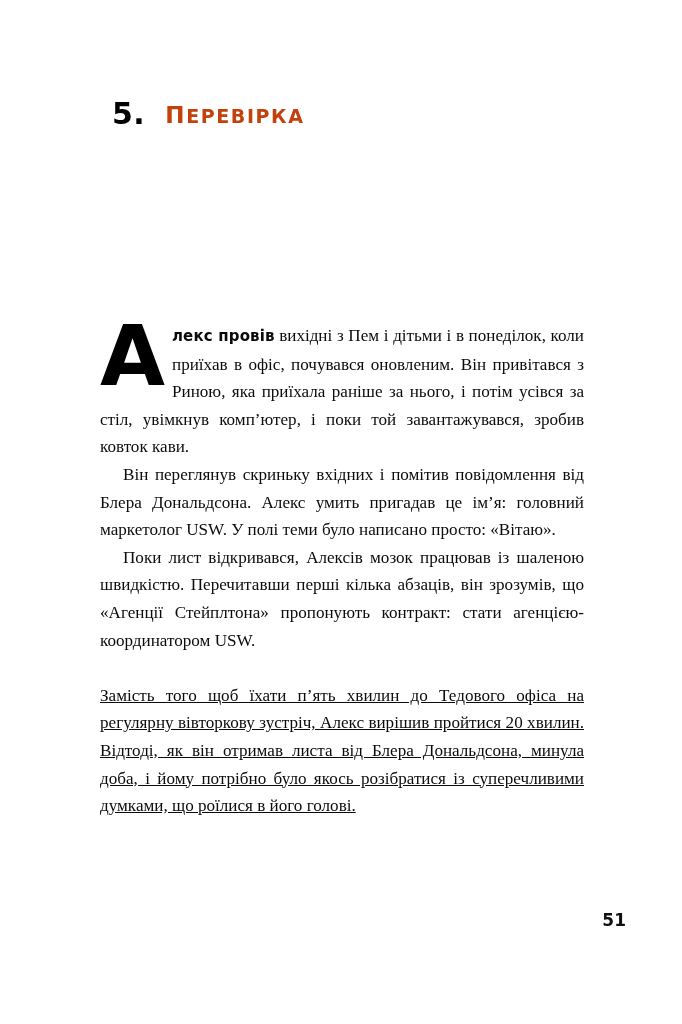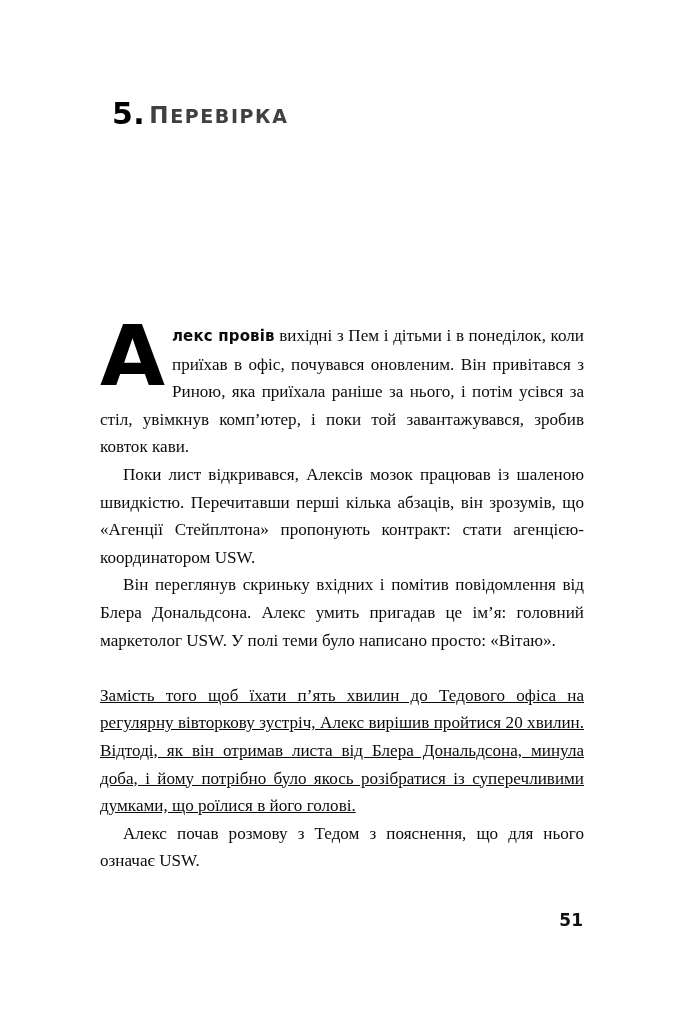--- a/index.html
+++ b/index.html
@@ -40,22 +40,22 @@
     line-height: 1;
     letter-spacing: 0.5px;
     color: #000;
   }
   .chapter-title {
     font-family: "DejaVu Sans", "Liberation Sans", sans-serif;
     font-weight: 700;
     font-size: 19px;
     line-height: 1;
     letter-spacing: 1.6px;
-    color: #404040;
-    margin-left: 4px;
+    color: #c2410c;
+    margin-left: 20px;
     position: relative;
     top: -1px;
   }
   .chapter-title .cap {
     font-size: 23px;
   }
 
   
   .textblock {
     position: absolute;
@@ -107,42 +107,42 @@
     position: absolute;
     left: 0;
     top: 912px;
     width: 583px;
     text-align: right;
     font-family: "DejaVu Sans", "Liberation Sans", sans-serif;
     font-weight: 600;
     font-size: 17px;
     line-height: 1;
     color: #101010;
+    padding-left: 43px;
   }
 </style>
 </head>
 <body>
 
 <div class="page">
 
   <div class="chapter-head">
     <span class="chapter-num">5.</span>
     <span class="chapter-title"><span class="cap">П</span><span>ЕРЕВІРКА</span></span>
   </div>
 
   <div class="textblock">
 
     <p class="body dropcap-para"><span class="dropcap">А</span><span class="leadin">лекс провів</span><span> вихідні з Пем і дітьми і в понеділок, коли приїхав в офіс, почувався оновленим. Він привітався з Риною, яка приїхала раніше за нього, і потім усівся за стіл, увімкнув комп’ютер, і поки той завантажувався, зробив ковток кави.</span></p>
 
+    <p class="body">Він переглянув скриньку вхідних і помітив повідомлення від Блера Дональдсона. Алекс умить пригадав це ім’я: головний маркетолог USW. У полі теми було написано просто: «Вітаю».</p>
+
     <p class="body">Поки лист відкривався, Алексів мозок працював із шаленою швидкістю. Перечитавши перші кілька абзаців, він зрозумів, що «Агенції Стейплтона» пропонують контракт: стати агенцією-координатором USW.</p>
-
-    <p class="body">Він переглянув скриньку вхідних і помітив повідомлення від Блера Дональдсона. Алекс умить пригадав це ім’я: головний маркетолог USW. У полі теми було написано просто: «Вітаю».</p>
 
     <p class="body no-indent section-gap">Замість того щоб їхати п’ять хвилин до Тедового офіса на регулярну вівторкову зустріч, Алекс вирішив пройтися 20 хвилин. Відтоді, як він отримав листа від Блера Дональдсона, минула доба, і йому потрібно було якось розібратися із суперечливими думками, що роїлися в його голові.</p>
 
-    <p class="body">Алекс почав розмову з Тедом з пояснення, що для нього означає USW.</p>
 
 
   </div>
 
   <div class="folio">51</div>
 
 </div>
 
 </body></html>

